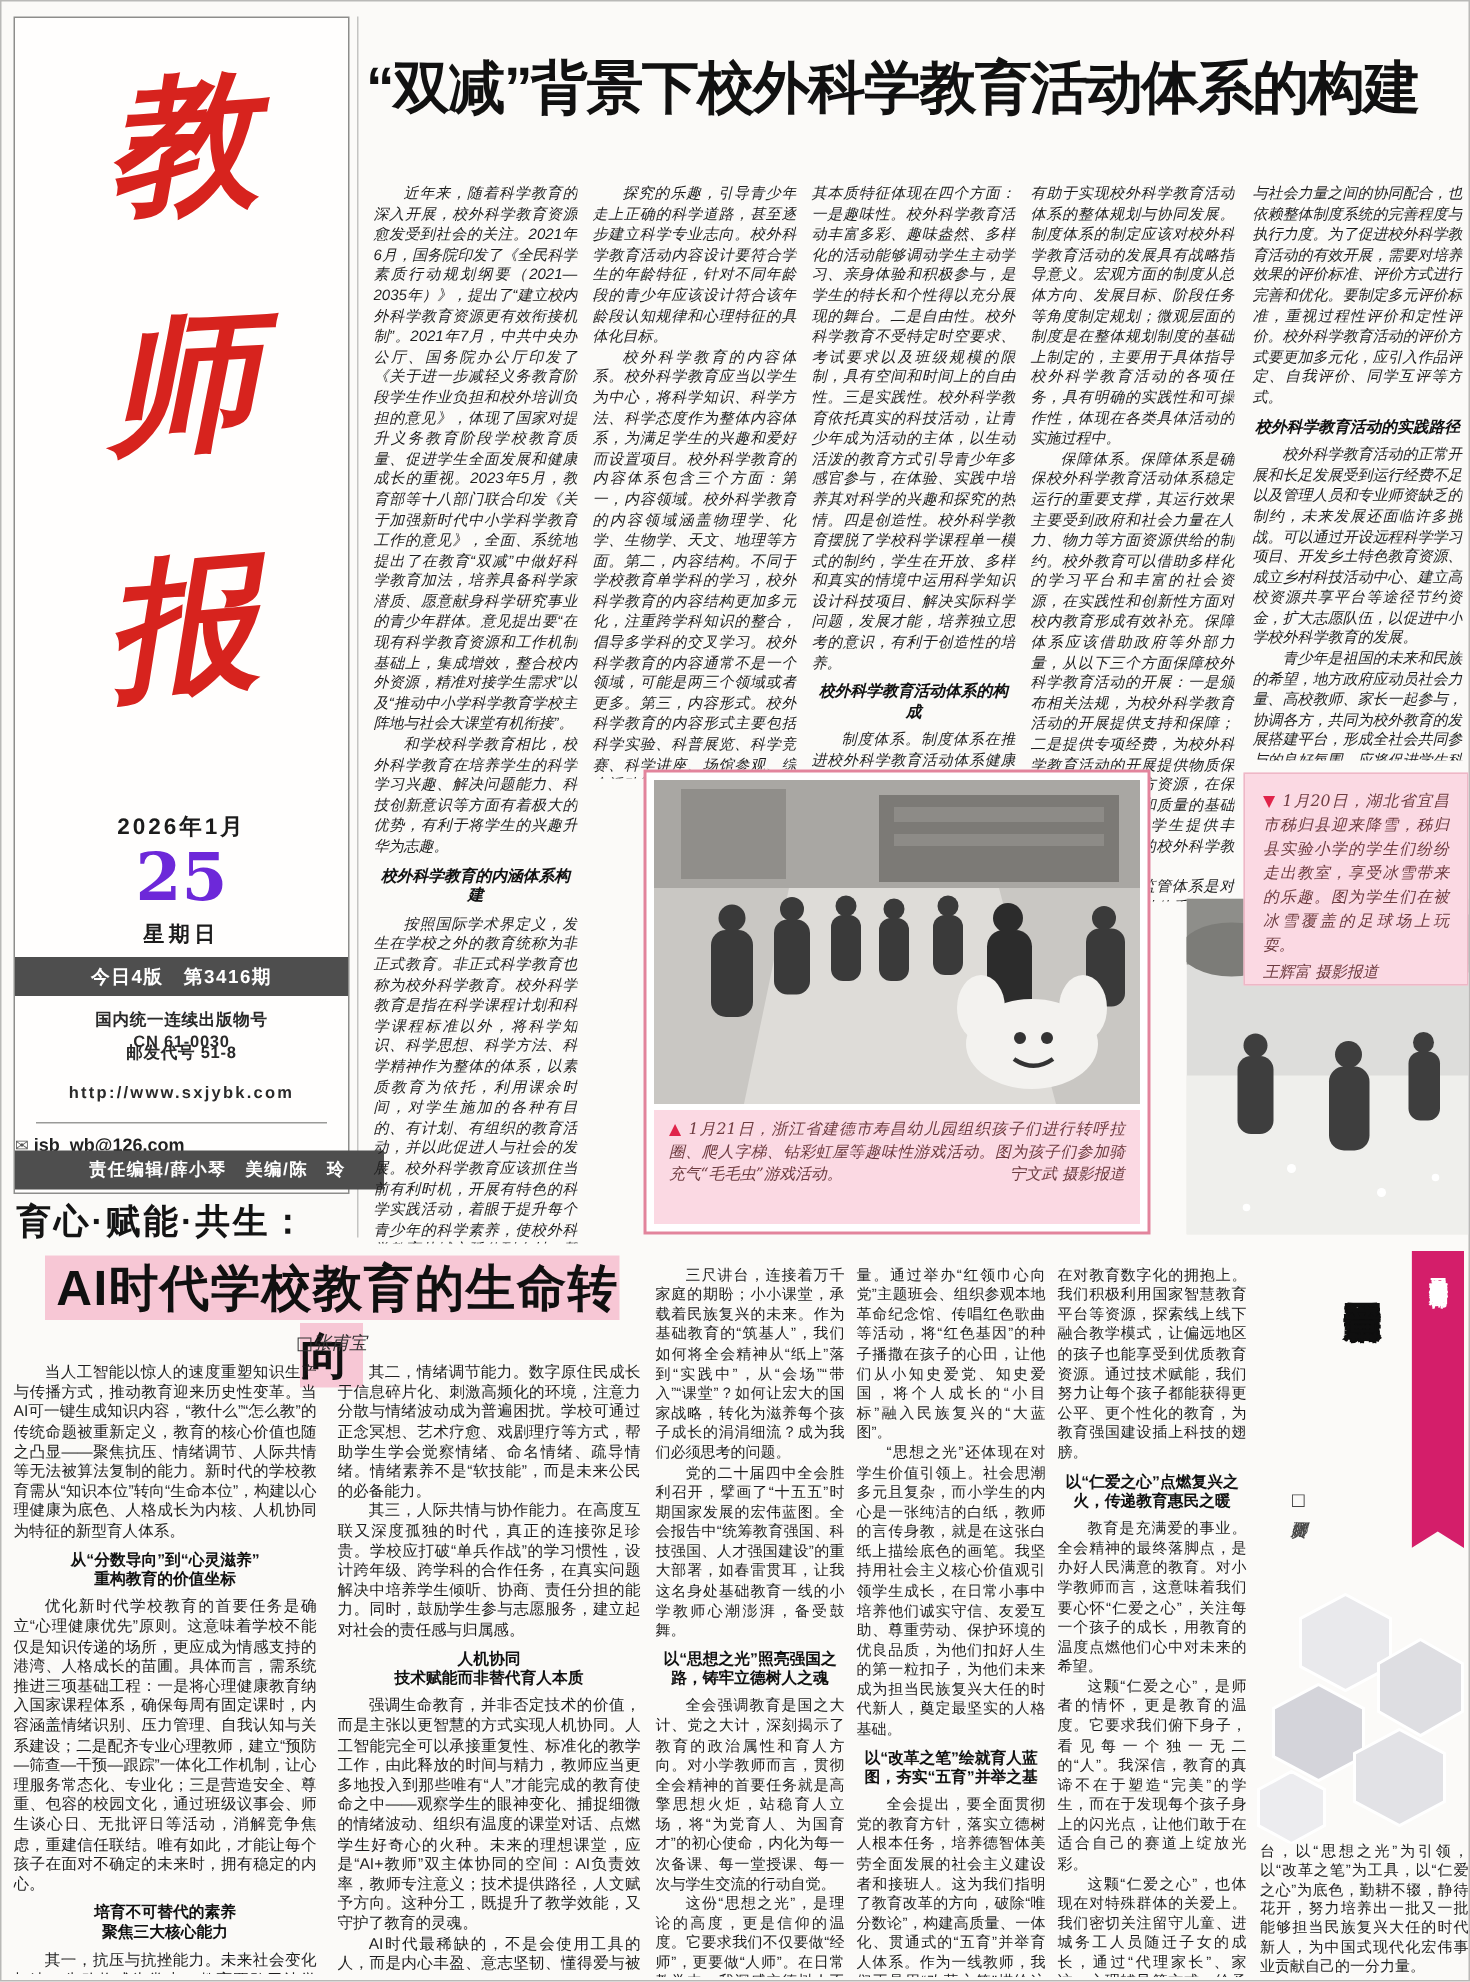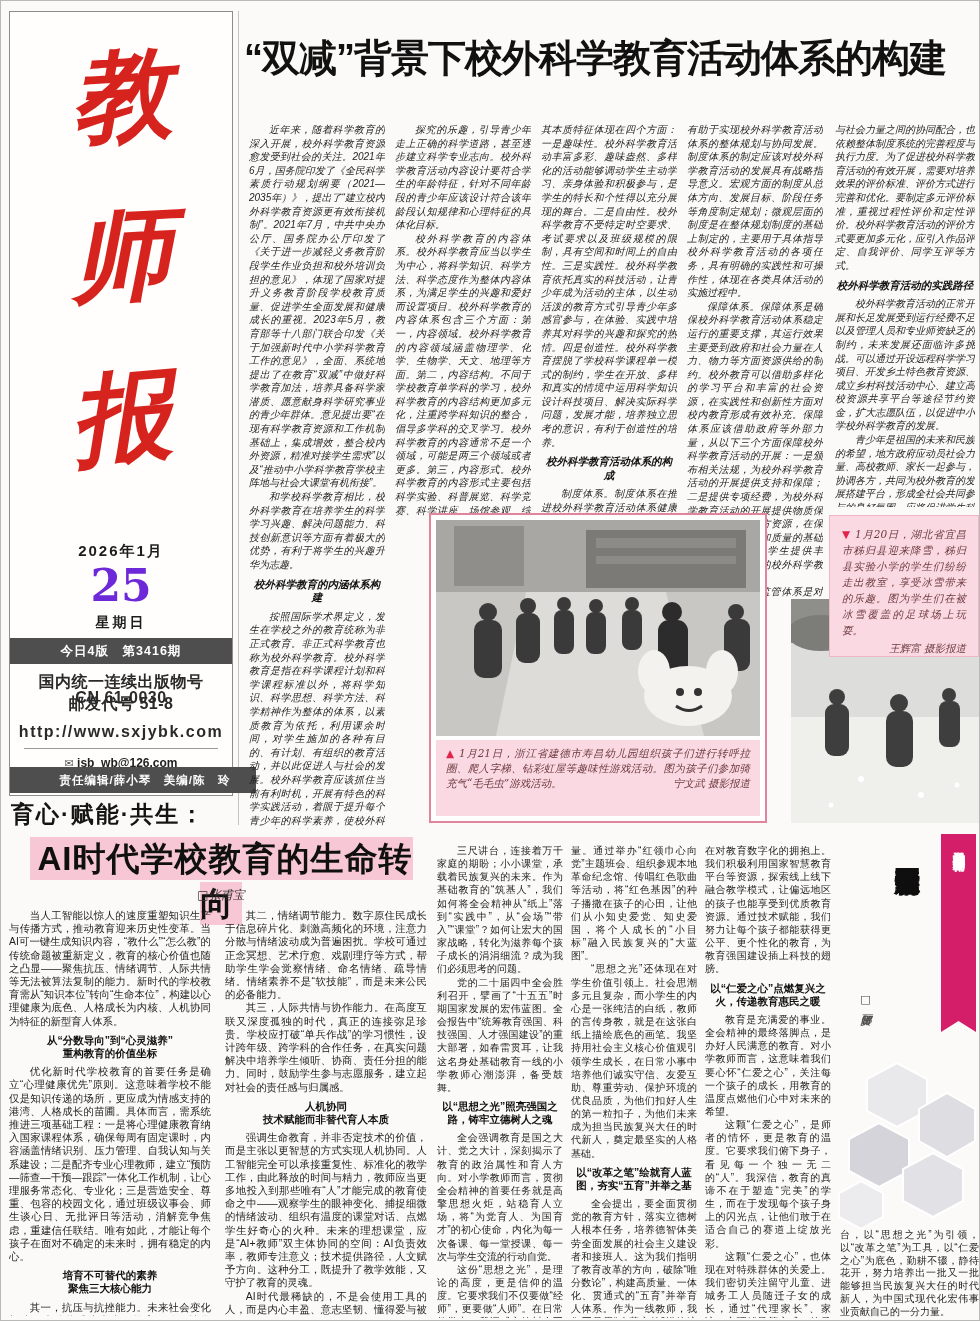--- a/index.html
+++ b/index.html
@@ -15,24 +15,24 @@
   .m2{top:168px;transform:rotate(-3deg);}
   .m3{top:330px;transform:rotate(-5deg);}
   .mdate{position:absolute;top:530px;left:0;width:100%;text-align:center;font-size:15px;font-weight:bold;letter-spacing:2px;}
   .mday{position:absolute;top:548px;left:0;width:100%;text-align:center;color:#6d28d9;
         font-family:"DejaVu Serif",serif;font-weight:bold;font-size:44px;}
   .mweek{position:absolute;top:602px;left:0;width:100%;text-align:center;font-size:14px;font-weight:bold;letter-spacing:3px;}
   .mbar{position:absolute;left:0;width:100%;background:#4e4e4e;color:#fff;text-align:center;
         font-size:12.5px;font-weight:bold;letter-spacing:1px;line-height:26px;height:26px;}
   .mbar1{top:626px;}
   .mbar2{top:755px;font-size:11.5px;padding-left:24px;}
-  .minfo{position:absolute;left:0;width:100%;text-align:center;font-size:16px;font-weight:bold;color:#2a2a2a;letter-spacing:.5px;}
+  .minfo{position:absolute;left:0;width:100%;text-align:center;font-size:11px;font-weight:bold;color:#2a2a2a;letter-spacing:.5px;}
   .i1{top:660px;} .i2{top:677px;} .i3{top:682px;} .i4{top:711px;letter-spacing:1.5px;}
   .mrule{position:absolute;left:14px;right:14px;top:736px;height:1px;background:#9a9a98;}
-  .mcontact{position:absolute;left:0;width:100%;text-align:center;font-size:12px;font-weight:bold;color:#222;}
+  .mcontact{position:absolute;left:0;width:100%;font-size:12px;font-weight:bold;color:#222;}
   .e1{top:744px;} .e2{top:762px;}
   .cicon{font-size:11px;color:#555;}
 
   
   .headline{position:absolute;left:243px;top:32px;width:734px;margin:0;
             font-size:38px;font-weight:900;letter-spacing:-1px;color:#111;}
   .byline-top{position:absolute;left:243px;top:92px;width:734px;text-align:center;
               font-family:"DejaVu Serif",serif;font-style:italic;font-size:12px;color:#333;}
   .col{position:absolute;top:122px;font-size:10px;line-height:13.6px;text-align:justify;overflow:hidden;color:#1e1e1e;font-style:italic;}
   #c1{left:248px;width:136px;height:706px;}
@@ -49,21 +49,21 @@
               border:2px solid #e2849c;padding:5px;box-sizing:border-box;}
   .photo-left svg{display:block;}
   .capbox{background:#fbd9e3;color:#6d3b3f;font-family:"DejaVu Serif",serif;font-style:italic;
           font-size:10.5px;line-height:15px;padding:6px 10px;box-sizing:border-box;text-align:justify;}
   .capbox .mark{color:#e0244a;font-style:normal;}
   .credit{float:right;font-style:italic;}
   .frame-left .capbox{margin-top:4px;height:76px;}
   .photo-right{position:absolute;left:790px;top:598px;width:188px;height:224px;z-index:1;}
   .capbox-right{position:absolute;left:828px;top:514px;width:150px;height:142px;z-index:2;
                 border:1px solid #eeb7c6;font-size:10.5px;line-height:16px;padding:10px 12px;}
-  .capbox-right .creditline{text-align:right;margin-top:2px;}
+  .capbox-right .creditline{margin-top:2px;}
 
   
   .kicker{position:absolute;left:10px;top:798px;font-size:23px;font-weight:bold;letter-spacing:2px;color:#141414;}
   .ai-title{position:absolute;left:8px;top:836px;width:424px;text-align:center;}
   .ai-title .hl{background:#f7c7d5;font-size:33px;font-weight:900;letter-spacing:1px;padding:3px 8px;color:#101010;}
   .ai-byline{position:absolute;left:8px;top:886px;width:424px;text-align:center;
              font-family:"DejaVu Serif",serif;font-style:italic;font-size:12px;color:#333;}
   .bcol{position:absolute;top:908px;width:202px;height:407px;font-size:10.4px;line-height:13.2px;
         text-align:justify;overflow:hidden;color:#1e1e1e;}
   #colA{left:8px;} #colB{left:224px;}

